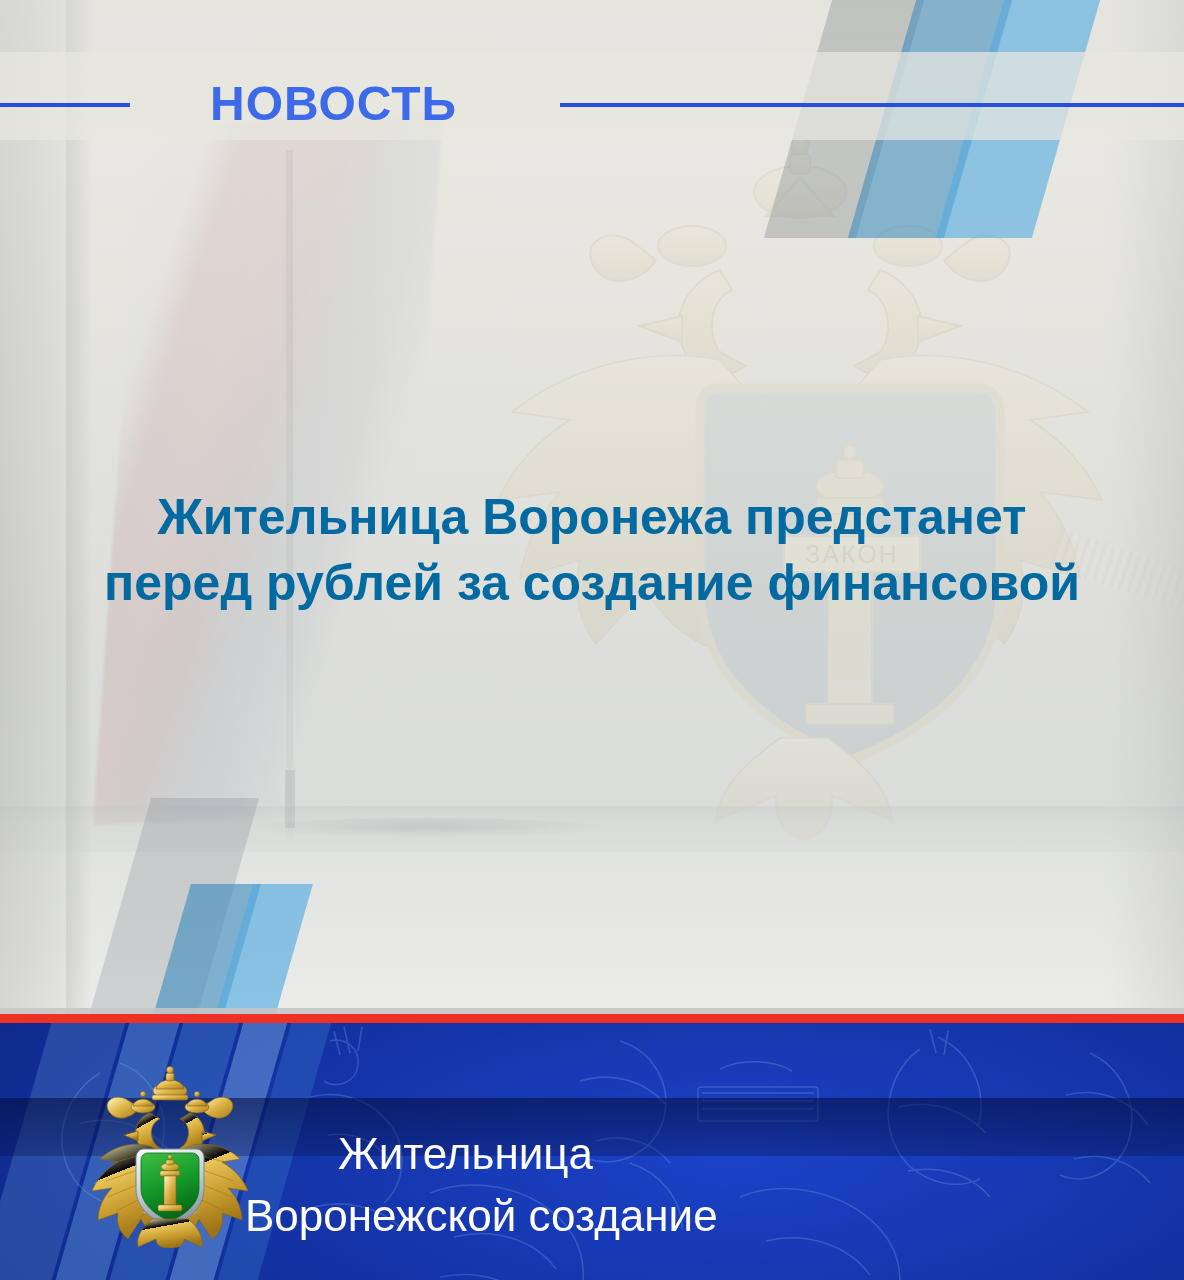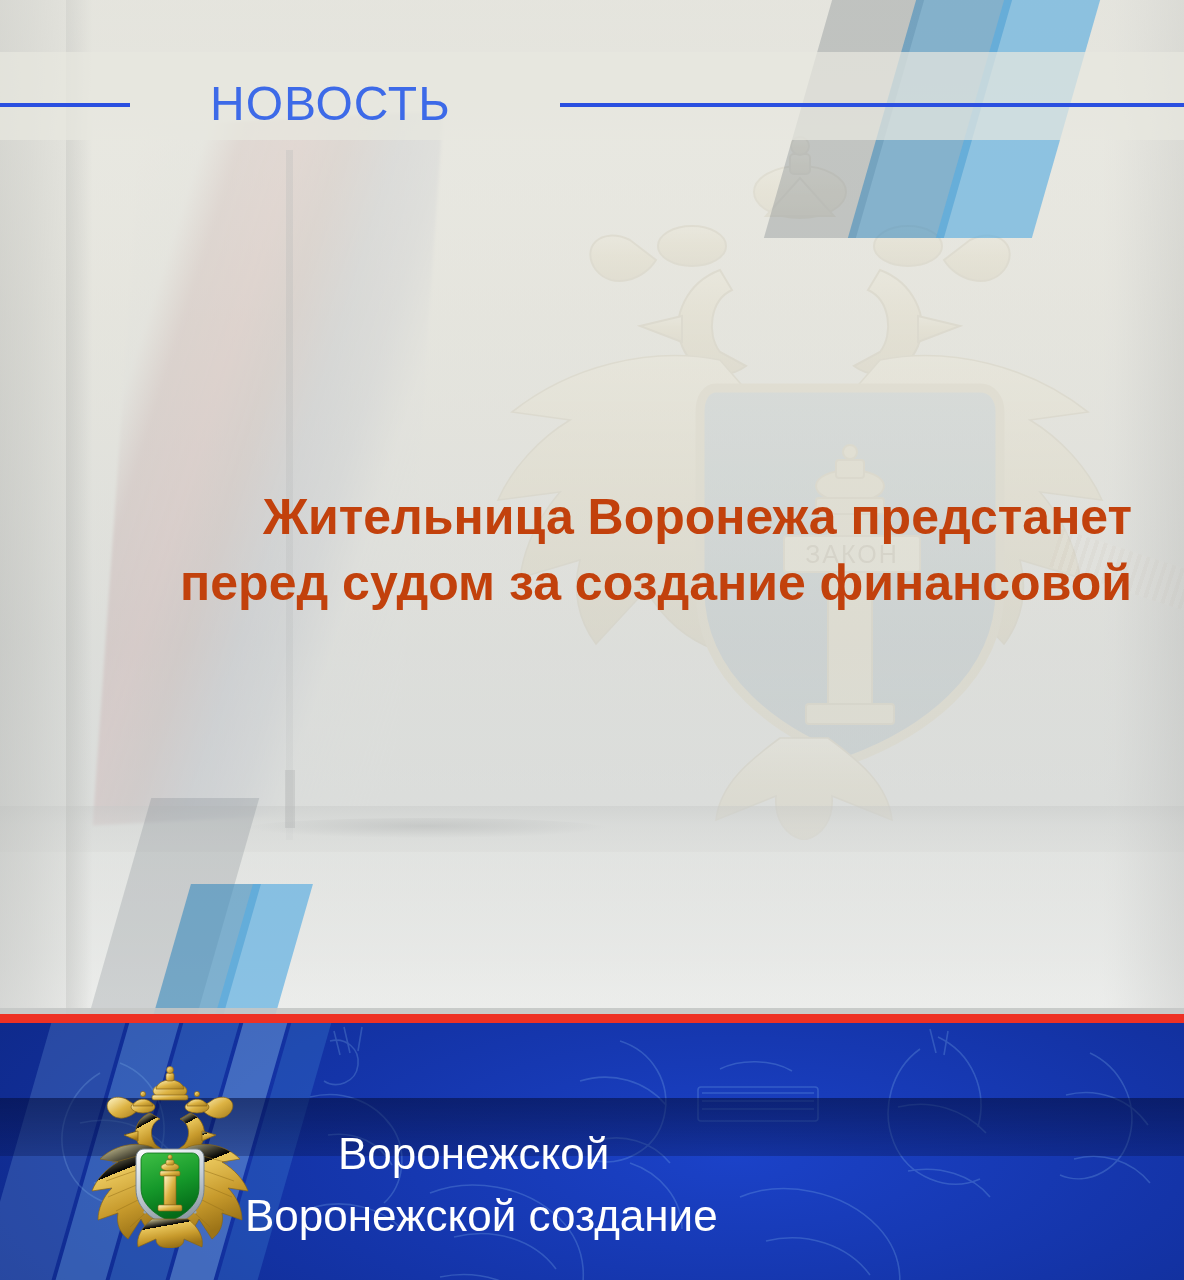--- a/index.html
+++ b/index.html
@@ -190,29 +190,30 @@
   .hdr-line-right { left: 560px; width: 624px; }
   .news-label {
     position: absolute;
     left: 210px; top: 78px;
     width: 280px;
     color: #3d6ae8;
     font-size: 48px;
     letter-spacing: 1px;
     line-height: 52px;
     white-space: nowrap;
+    font-weight: bold;
   }
 
   
   .headline {
     position: absolute;
     left: 52px; top: 484px;
     width: 1080px;
-    text-align: right;
-    color: #c2410c;
+    text-align: center;
+    color: #0369a1;
     font-size: 50px;
     font-weight: 700;
     line-height: 66px;
     letter-spacing: 0px;
   }
   .headline .ln { display: block; white-space: nowrap; }
 
   
   .footer-hairline {
     position: absolute;
@@ -379,21 +380,21 @@
   <div class="stripe stripe-bl-blue1"></div>
   <div class="stripe stripe-bl-blue2"></div>
 
   <div class="header-band"></div>
   <div class="hdr-line hdr-line-left"></div>
   <div class="hdr-line hdr-line-right"></div>
   <div class="news-label">НОВОСТЬ</div>
 
   <div class="headline">
     <span class="ln">Жительница Воронежа предстанет</span>
-    <span class="ln">перед судом за создание финансовой</span>
+    <span class="ln">перед рублей за создание финансовой</span>
   </div>
 
   <div class="footer-hairline"></div>
   <div class="footer-red"></div>
 
   <div class="footer">
 
     <div class="footer-pattern">
       <svg viewBox="0 0 1184 257" xmlns="http://www.w3.org/2000/svg">
         <g fill="none" stroke="#8ec3f2" stroke-width="1.6" opacity="0.8">
@@ -556,18 +557,18 @@
 
         <g fill="url(#g1)" stroke="#8a6614" stroke-width="0.7">
           <path d="M66 156 C 56 164, 50 174, 52 184 L 70 176
                    C 70 183, 76 185, 84 185 C 92 185, 98 183, 98 176
                    L 116 184 C 118 174, 112 164, 102 156 Z"></path>
         </g>
       </svg>
     </div>
 
     <div class="footer-text">
-      <span class="fl fl1">Воронежской</span>
+      <span class="fl fl1">Жительница</span>
       <span class="fl fl2">Воронежской создание</span>
     </div>
   </div>
 
 </div>
 
 </body></html>

